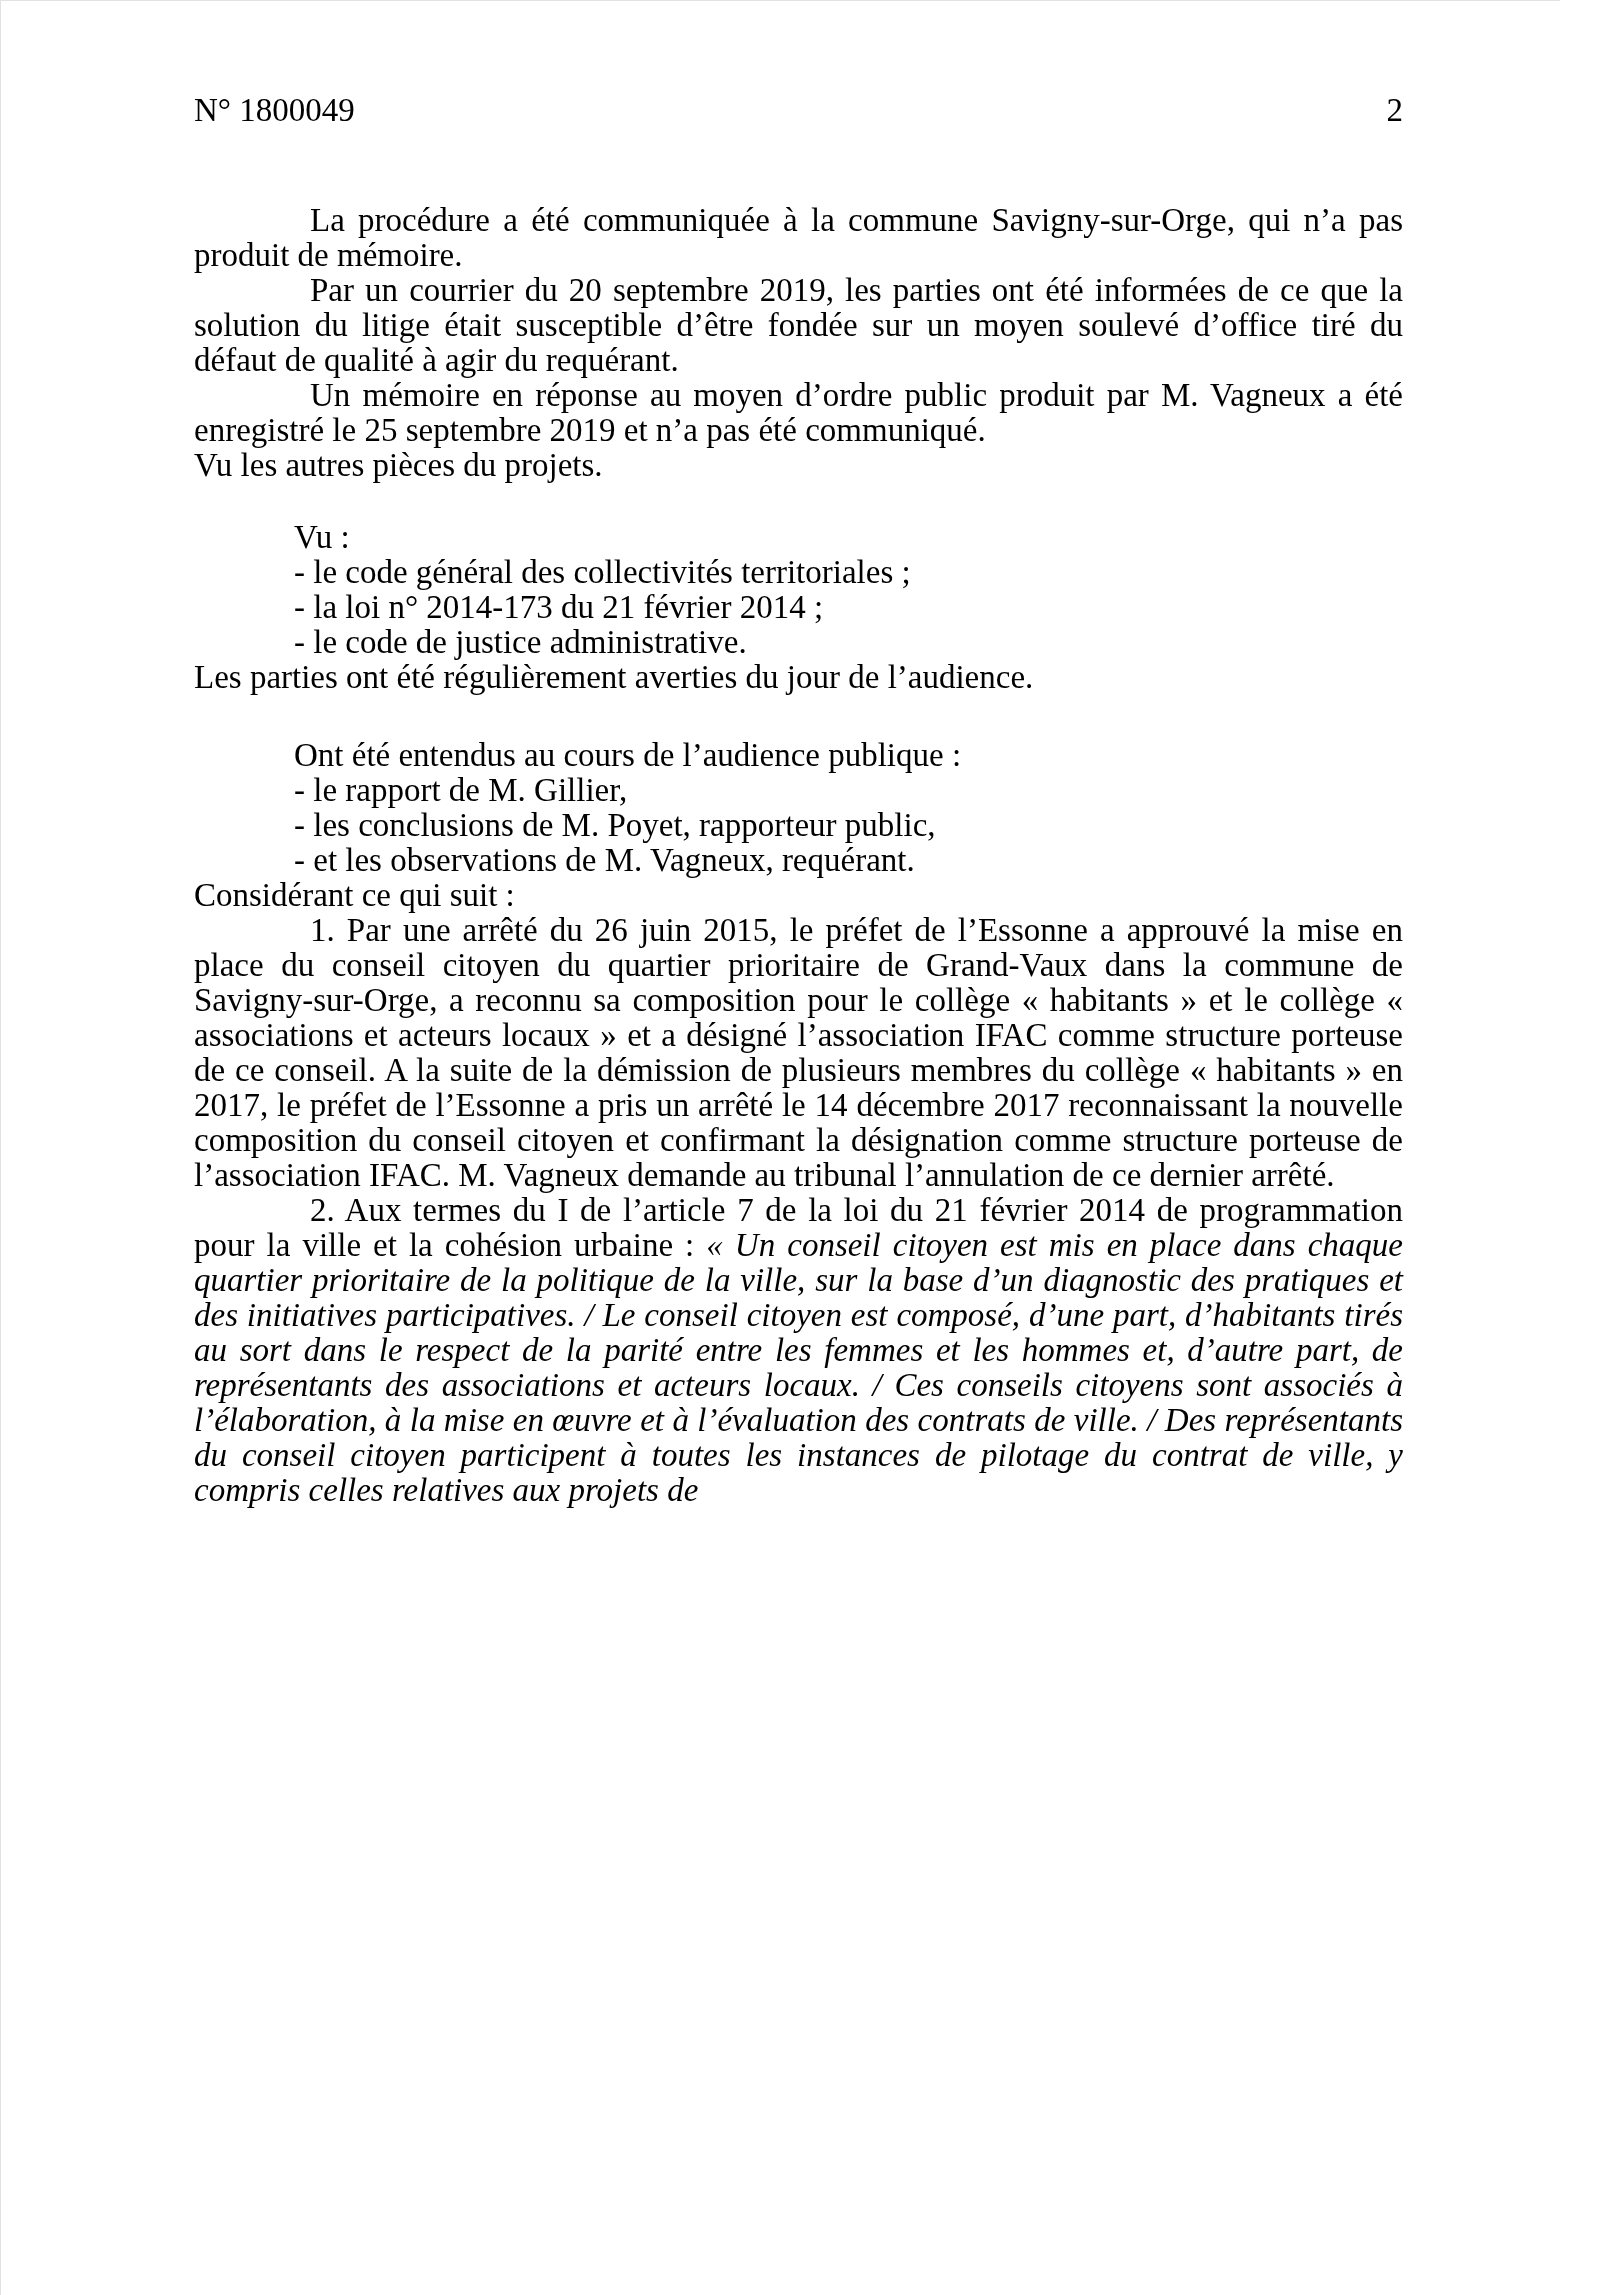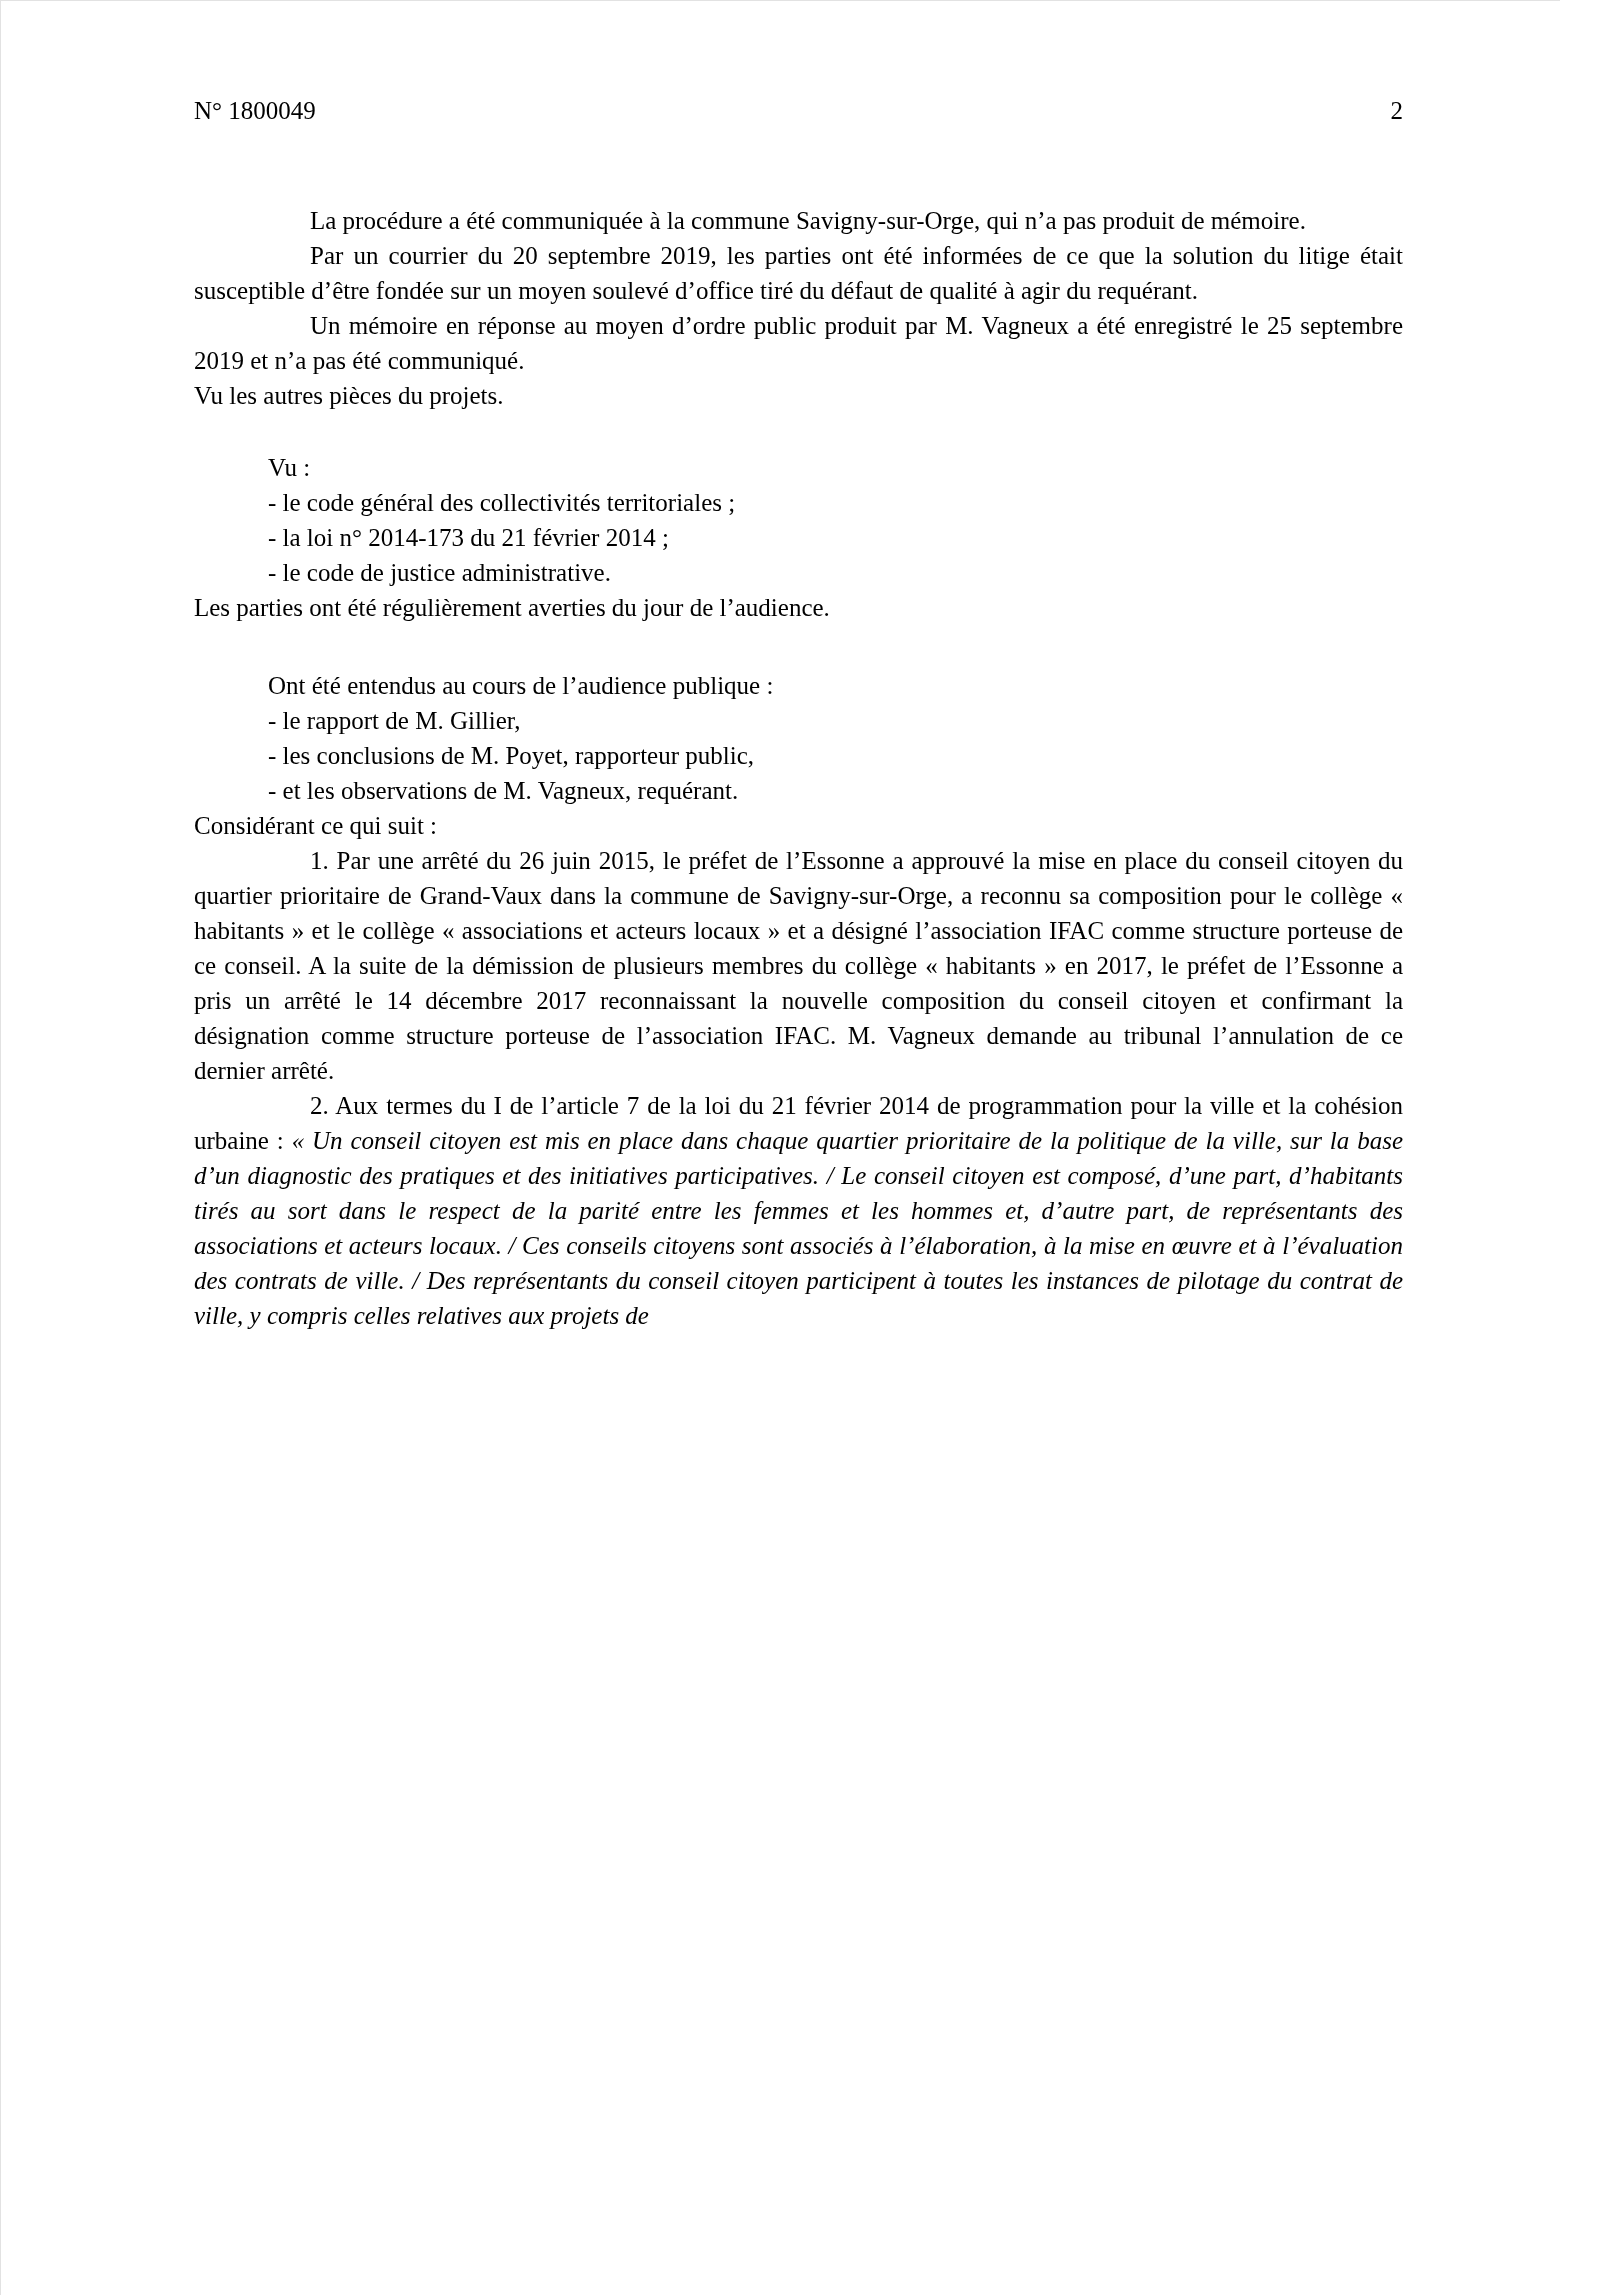--- a/index.html
+++ b/index.html
@@ -11,38 +11,38 @@
   .page {
     position: relative;
     width: 1560px;
     height: 2295px;
     background: #ffffff;
     box-sizing: border-box;
     padding: 92px 157px 16px 193px;
     border-left: 1.3px solid #e2e2e2;
     border-top: 1.3px solid #e2e2e2;
     font-family: "Liberation Serif", "DejaVu Serif", serif;
-    font-size: 25px;
+    font-size: 33px;
     line-height: 35px;
     color: #000000;
     overflow: hidden;
   }
   .doc-header {
     display: flex;
     justify-content: space-between;
     align-items: baseline;
   }
   .doc-body p {
     margin: 0;
     text-align: justify;
   }
   
   .para-indent { text-indent: 116px; }
   
-  .block-indent { margin-left: 74px; text-align: left !important; }
+  .block-indent { margin-left: 100px; text-align: left !important; }
   .list-line { margin: 0; text-align: left; }
 
   .mt-first   { margin-top: 75px !important; }
   .mt-std     { margin-top: 41px; }
   .mt-big     { margin-top: 62px; }
   .mt-med     { margin-top: 37px; }
   .mt-med2    { margin-top: 43px; }
   .mt-consid  { margin-top: 39px; }
   .mt-point1  { margin-top: 72px; }
   .mt-head    { margin-top: 88px; }

